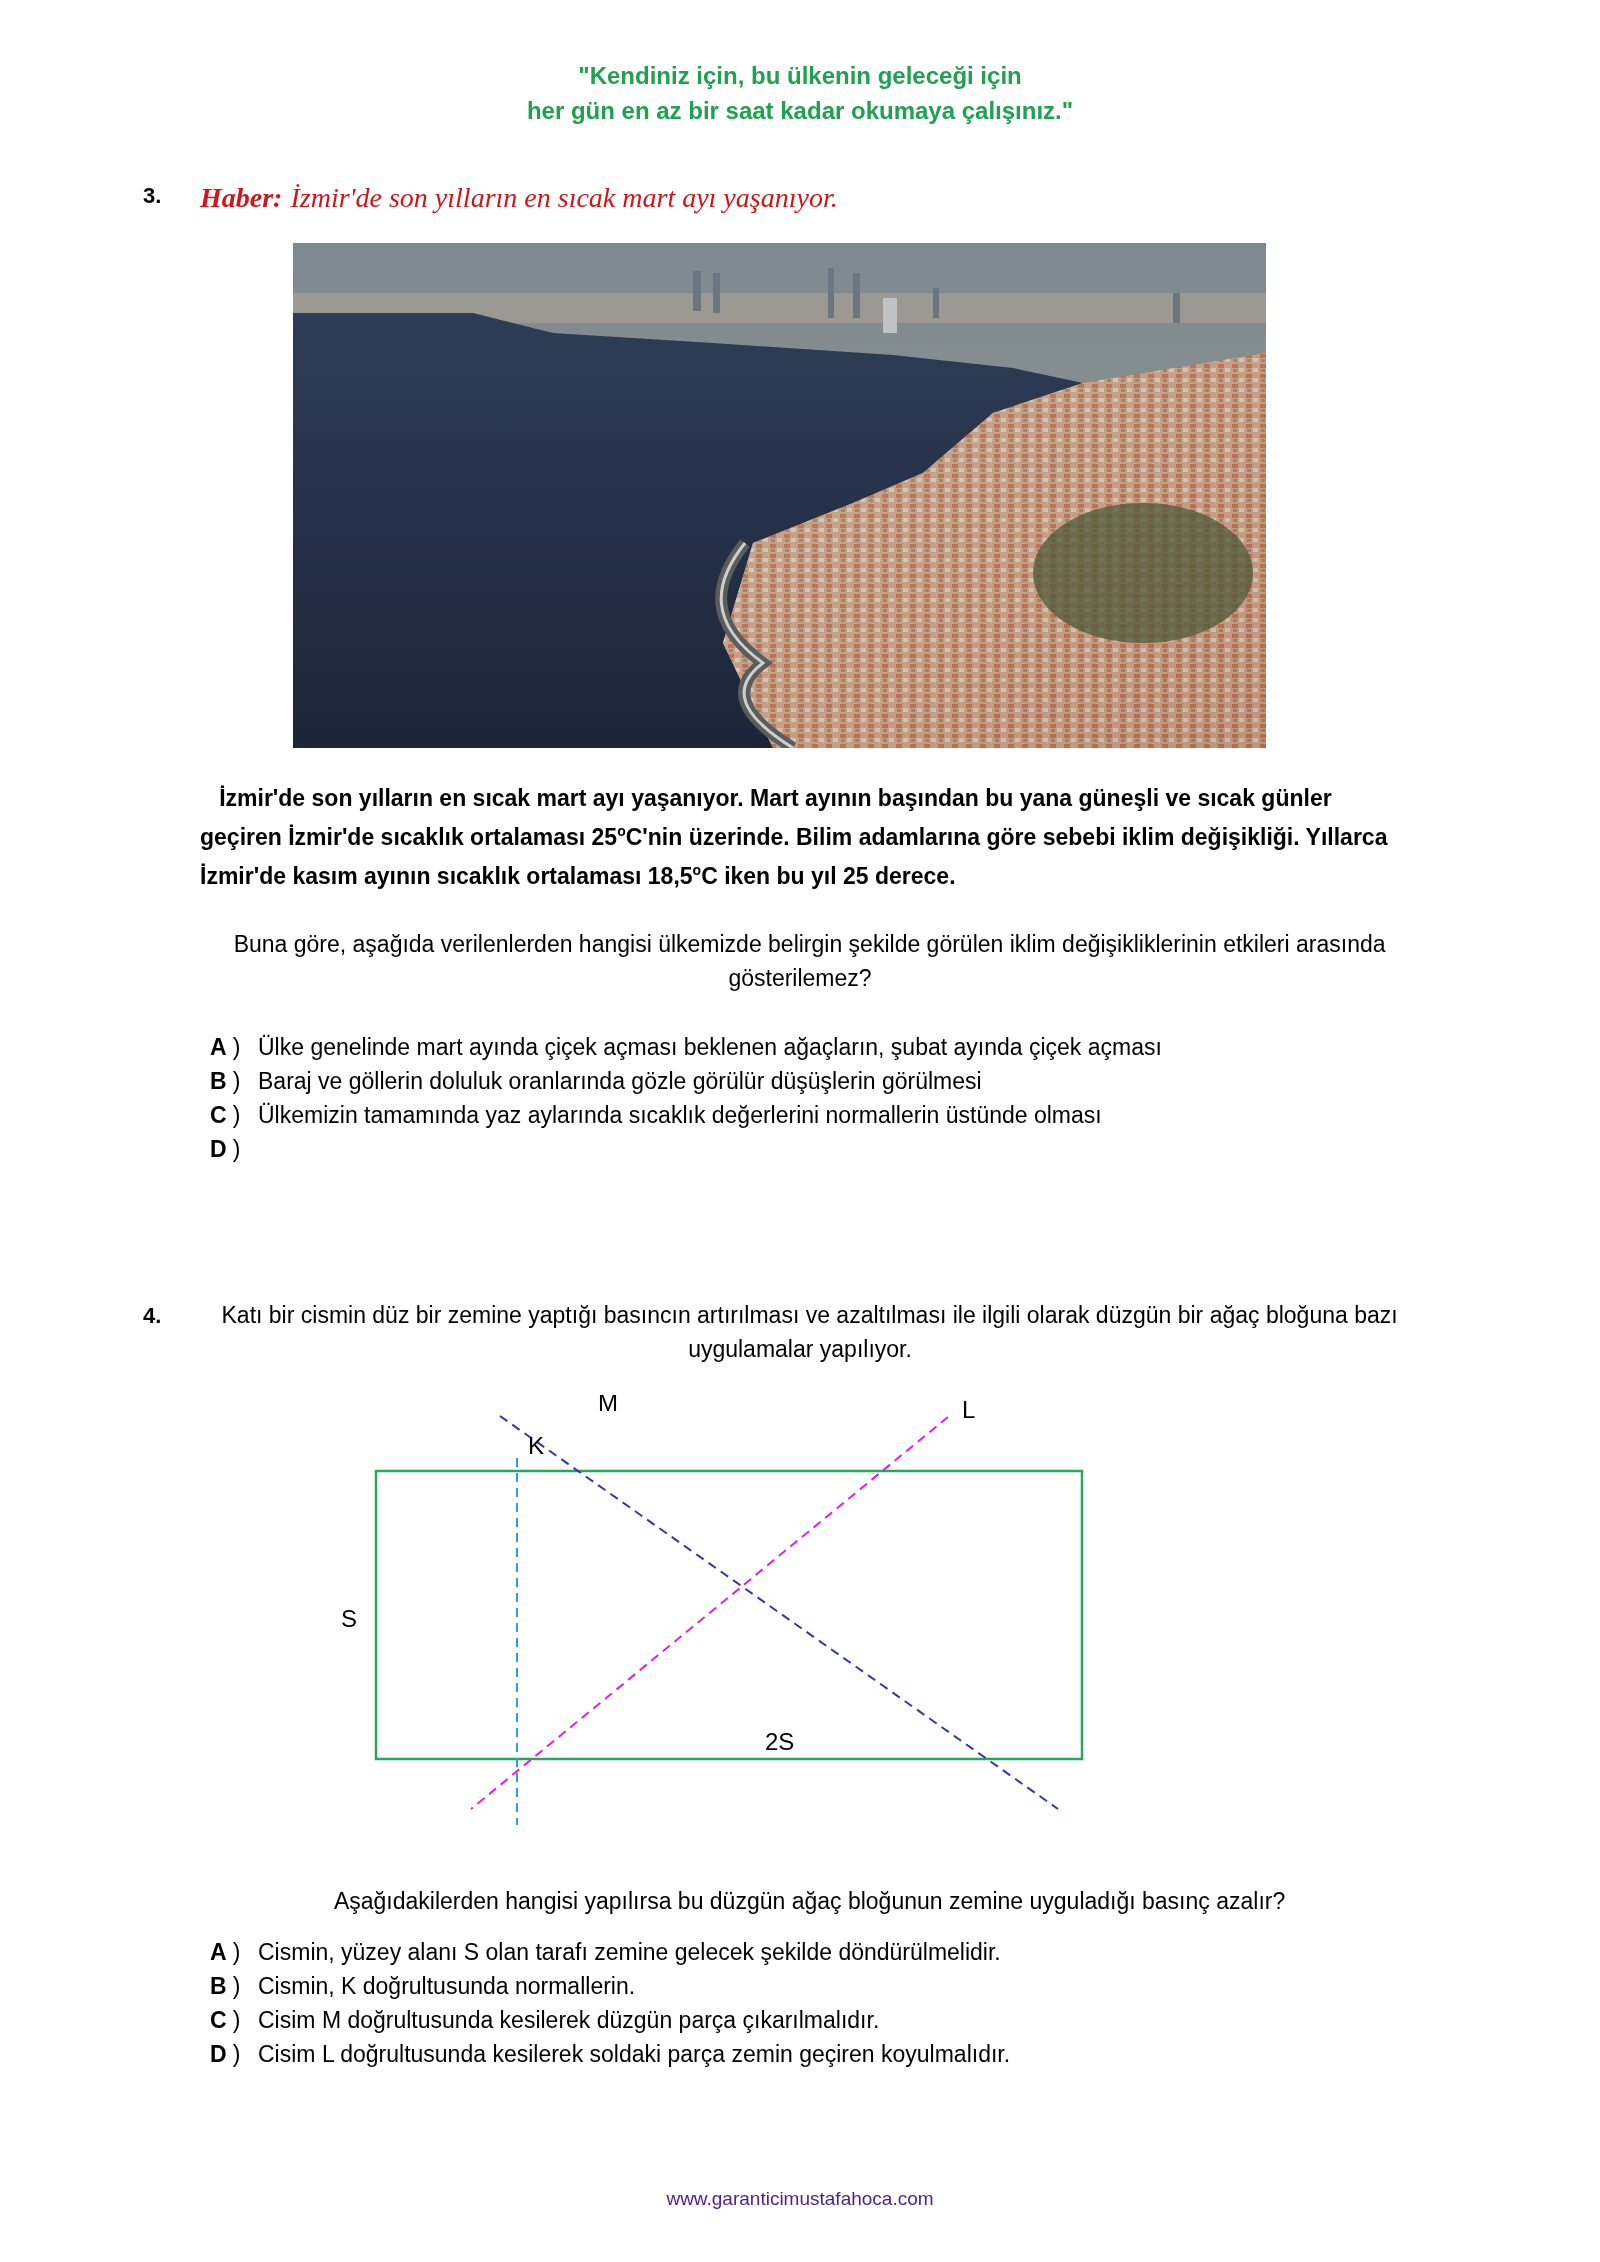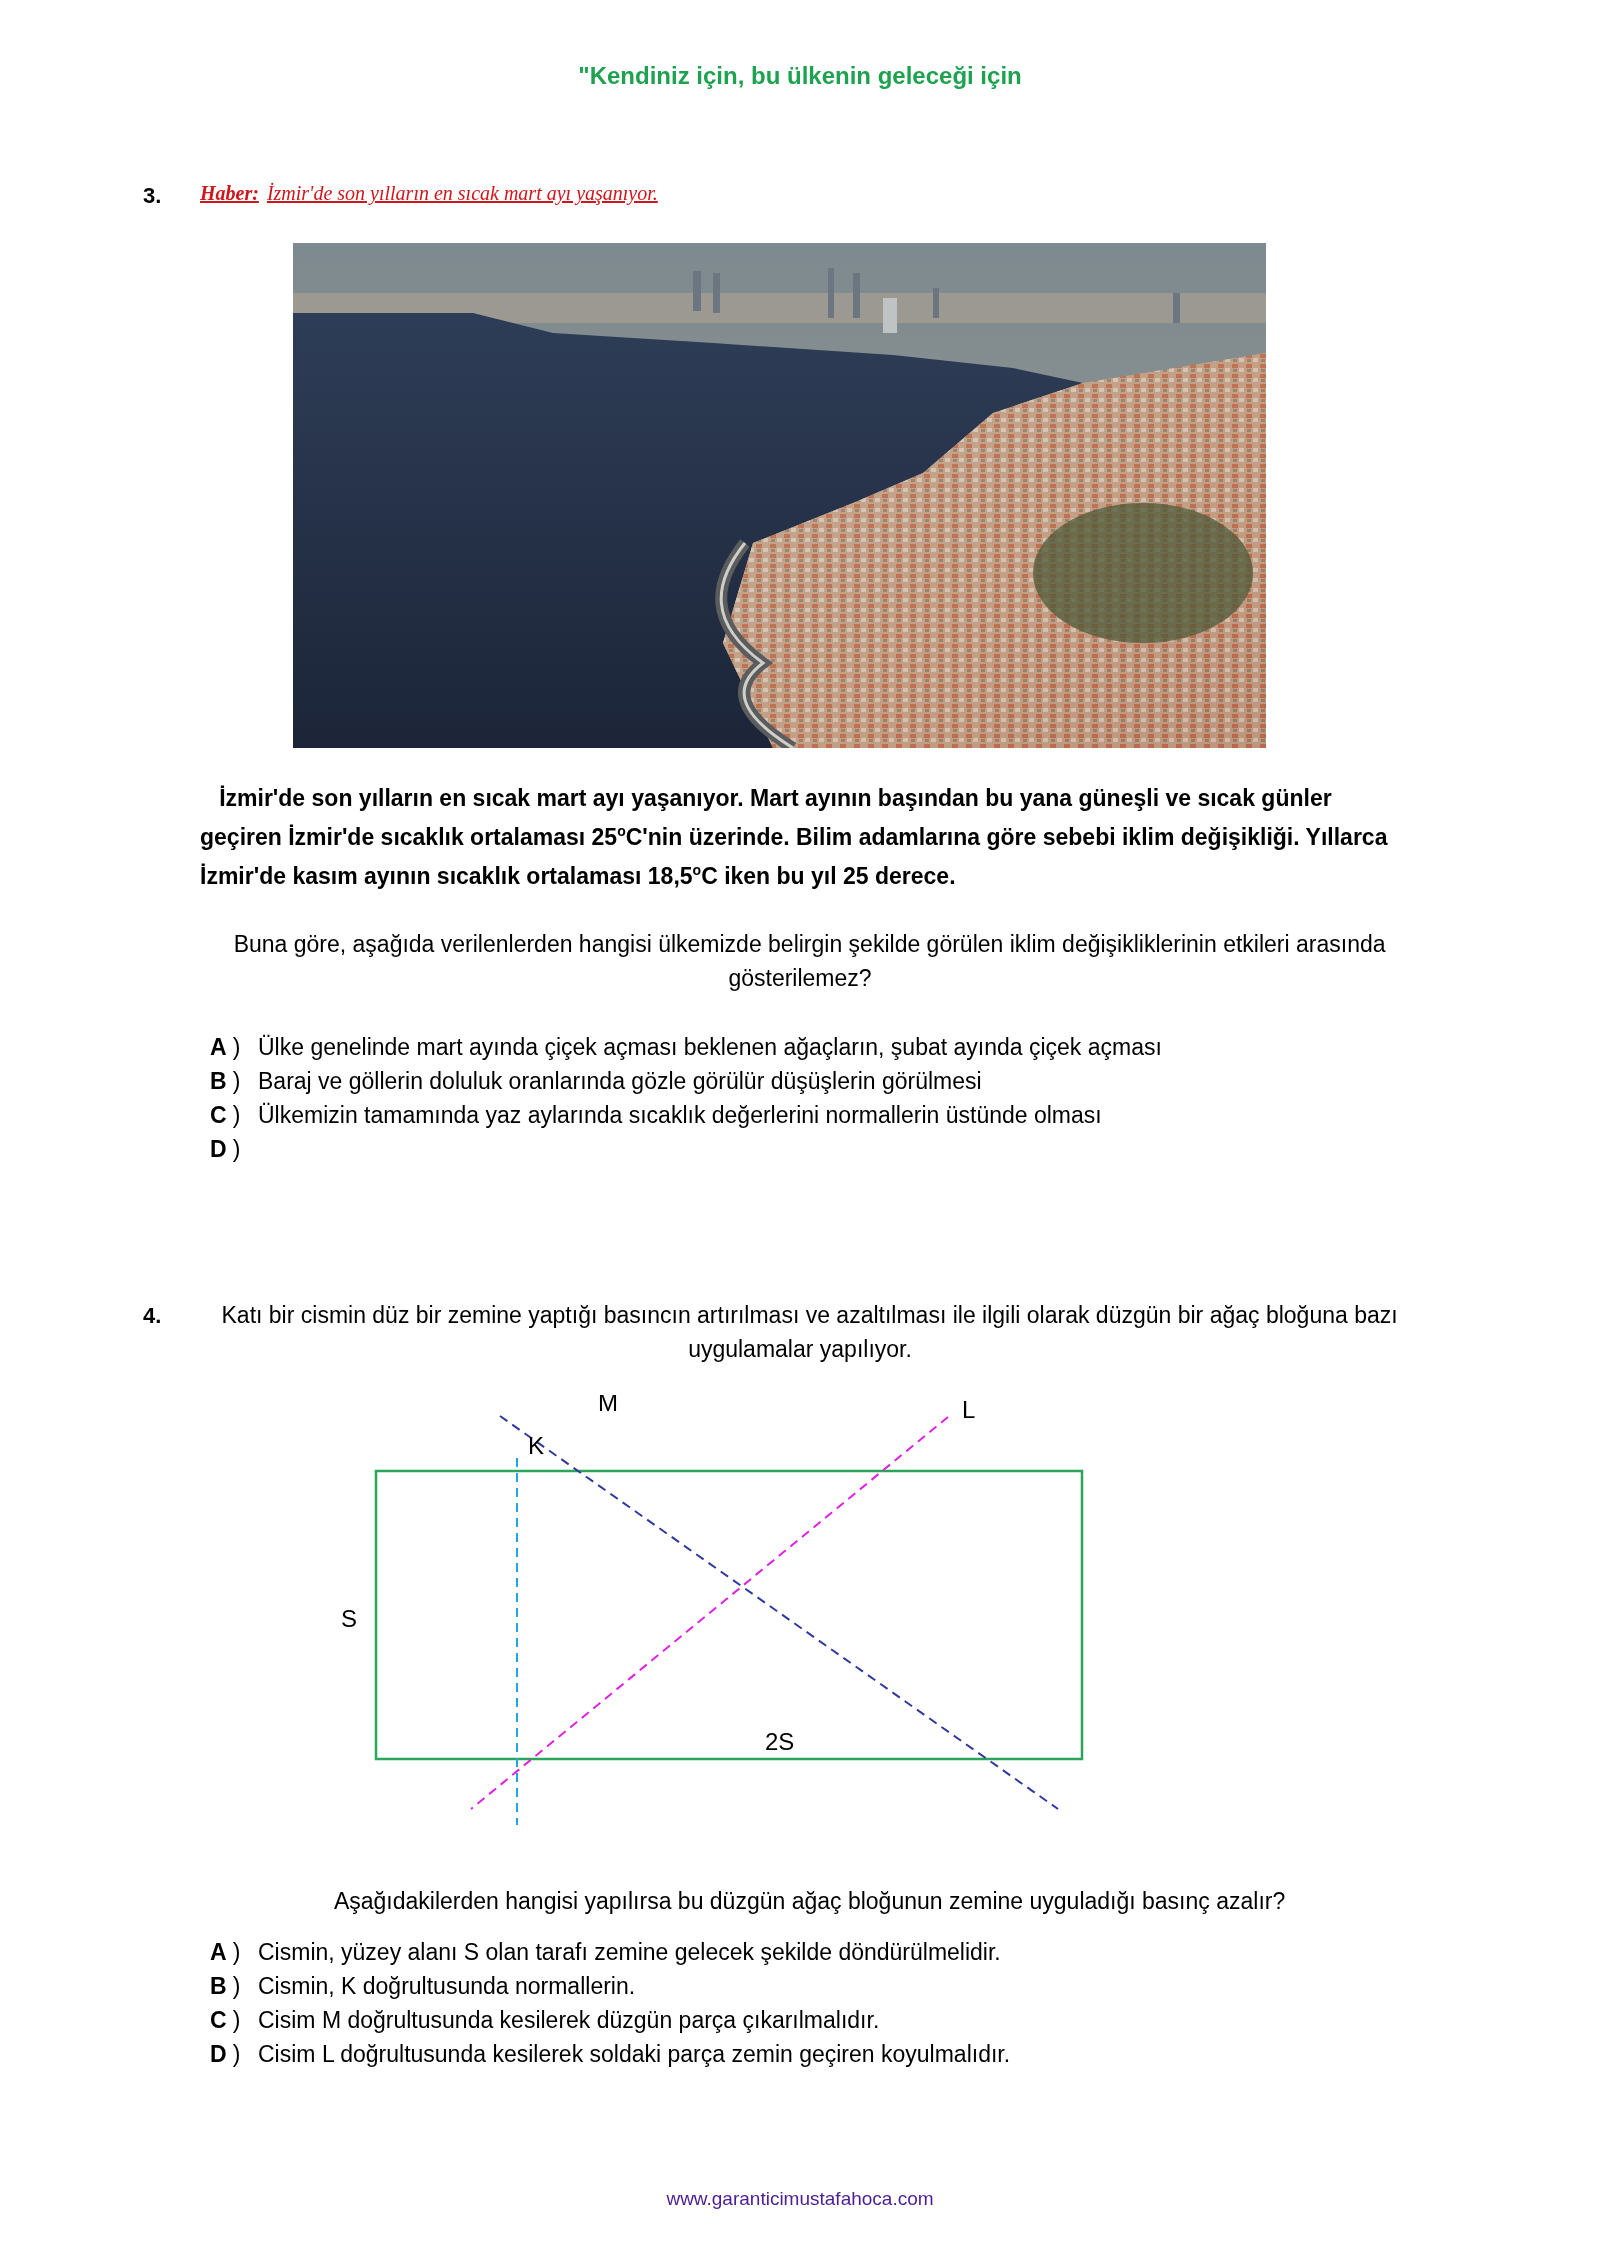--- a/index.html
+++ b/index.html
@@ -2,39 +2,40 @@
 <html><head>
 <meta charset="utf-8">
 <style>
   html, body { margin: 0; padding: 0; background: #ffffff; }
   body { width: 1600px; height: 2262px; position: relative; overflow: hidden;
          font-family: "Liberation Sans", sans-serif; color: #000; }
   .motto { position: absolute; top: 58px; left: 0; width: 1600px; text-align: center;
            color: #1ea24f; font-weight: bold; font-size: 24px; line-height: 35px; }
   .qnum { position: absolute; font-weight: bold; font-size: 22px; }
   .haber { position: absolute; left: 200px; top: 182px; color: #d0161b;
-           font-family: "Liberation Serif", serif; font-style: italic; font-size: 20px; text-decoration: underline; }
+           font-family: "Liberation Serif", serif; font-style: italic; font-size: 28px; }
   .haber b { font-weight: bold; margin-right: 8px; }
   .photo { position: absolute; left: 293px; top: 243px; width: 973px; height: 505px; overflow: hidden; }
   .para { position: absolute; left: 200px; width: 1200px; font-size: 23px; line-height: 39px; }
   .para2 { line-height: 34px; text-align: center; }
   .opts { position: absolute; left: 210px; font-size: 23px; line-height: 34px; }
   .opt { display: flex; white-space: nowrap; }
   .opt .lbl { font-weight: bold; width: 48px; }
   .opt .lbl .par { font-weight: normal; margin-left: 6px; }
   .diagram { position: absolute; left: 300px; top: 1395px; width: 800px; height: 440px; }
   .footer { position: absolute; top: 2188px; left: 0; width: 1600px; text-align: center;
             color: #4c1d95; font-size: 19px; }
   sup { font-size: 14px; line-height: 0; }
 </style>
 </head>
 <body>
 
 <div class="motto">
   <div>"Kendiniz için, bu ülkenin geleceği için</div>
+  <div>her gün en az bir saat kadar okumaya çalışınız."</div>
 </div>
 
 <div class="qnum" style="left:143px; top:183px;">3.</div>
 <div class="haber">
   <b>Haber:</b><span>İzmir'de son yılların en sıcak mart ayı yaşanıyor.</span>
 </div>
 
 <div class="photo">
   <svg width="973" height="505" viewBox="0 0 973 505">
     <defs>

